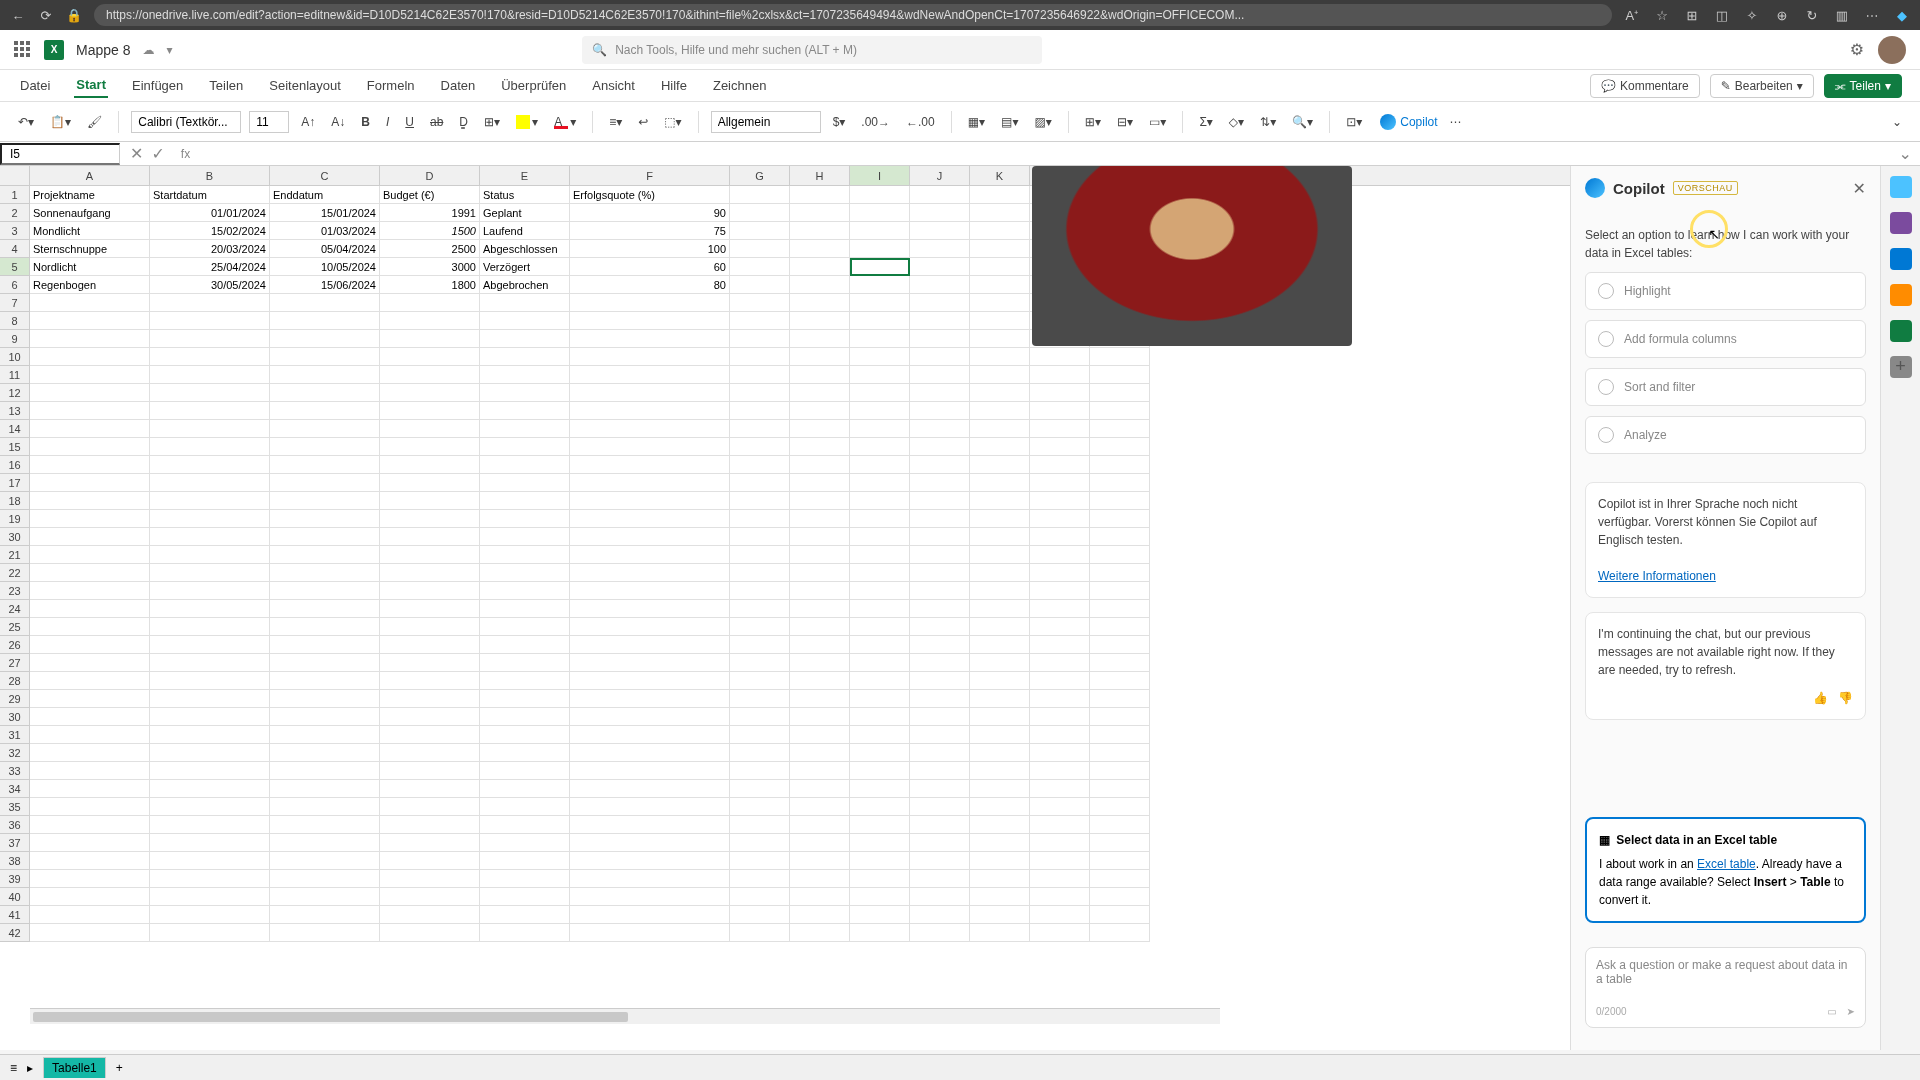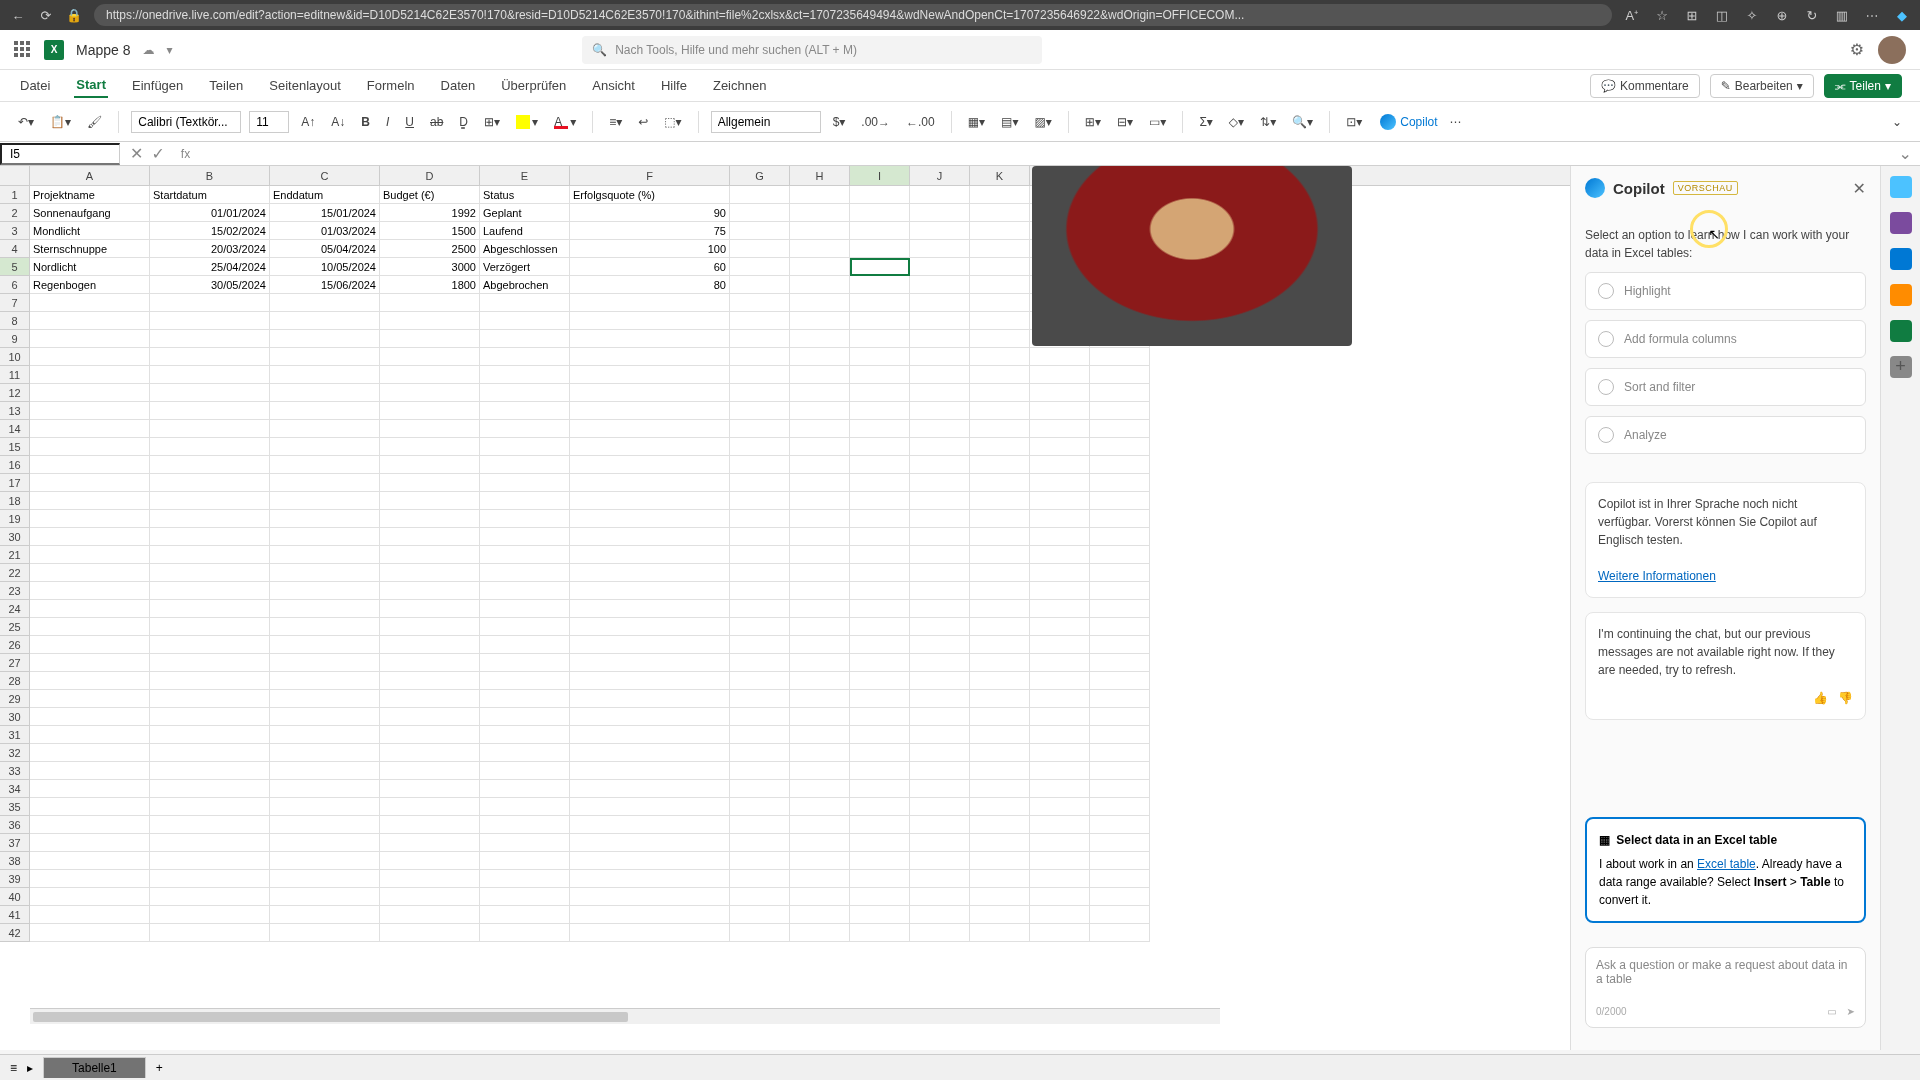--- a/index.html
+++ b/index.html
@@ -73,21 +73,21 @@
 .cp-msg2{background:#fff;border:1px solid #e5e5e5;border-radius:8px;padding:12px;margin-top:14px;line-height:1.5;font-size:12px;position:relative}
 .cp-feedback{display:flex;gap:10px;justify-content:flex-end;margin-top:10px;color:#888}
 .cp-card{border:2px solid #0078d4;border-radius:8px;padding:12px;margin:14px;font-size:12px;line-height:1.5;background:#fff}
 .cp-card-title{font-weight:600;display:flex;gap:6px;align-items:center;margin-bottom:6px}
 .cp-input{margin:10px 14px;border:1px solid #ddd;border-radius:8px;padding:10px;background:#fff;font-size:12px;color:#888}
 .cp-input-footer{display:flex;justify-content:space-between;align-items:center;margin-top:20px;color:#aaa;font-size:10px}
 .cp-input-footer .icons{display:flex;gap:10px}
 .side-rail{width:40px;background:#f3f3f3;border-left:1px solid #ddd;display:flex;flex-direction:column;align-items:center;padding-top:10px;gap:14px}
 .side-rail .rail-icon{width:22px;height:22px;border-radius:4px;cursor:pointer}
 .sheet-tabs{position:absolute;bottom:0;left:0;right:0;height:26px;background:#f0f0f0;border-top:1px solid #ccc;display:flex;align-items:center;padding:0 10px;gap:10px;font-size:12px}
-.sheet-tab{padding:3px 28px;background:#737373;border:1px solid #ccc;border-bottom:none;cursor:pointer}
+.sheet-tab{padding:3px 8px;background:#14b8a6;border:1px solid #ccc;border-bottom:none;cursor:pointer}
 .hscroll{position:absolute;bottom:26px;left:30px;right:350px;height:16px;background:#f0f0f0;border-top:1px solid #ccc}
 .hscroll-thumb{width:50%;height:10px;background:#c8c8c8;margin:3px;border-radius:2px}
 </style>
 </head>
 <body>
 
 <div class="browser-bar">
   <div class="icon">←</div>
   <div class="icon">⟳</div>
   <div class="icon">🔒</div>
@@ -306,36 +306,36 @@
             <div class="cell" style="width: 60px;"></div>
             <div class="cell" style="width: 60px;"></div>
             <div class="cell" style="width: 60px;"></div>
             <div class="cell" style="width: 60px;"></div>
             <div class="cell" style="width: 60px;"></div>
           </div>
           <div class="row">
             <div class="cell" style="width: 120px;">Sonnenaufgang</div>
             <div class="cell num" style="width: 120px;">01/01/2024</div>
             <div class="cell num" style="width: 110px;">15/01/2024</div>
-            <div class="cell num" style="width: 100px;">1992</div>
+            <div class="cell num" style="width: 100px;">1991</div>
             <div class="cell" style="width: 90px;">Geplant</div>
             <div class="cell num" style="width: 160px;">90</div>
             <div class="cell" style="width: 60px;"></div>
             <div class="cell" style="width: 60px;"></div>
             <div class="cell" style="width: 60px;"></div>
             <div class="cell" style="width: 60px;"></div>
             <div class="cell" style="width: 60px;"></div>
             <div class="cell" style="width: 60px;"></div>
             <div class="cell" style="width: 60px;"></div>
           </div>
           <div class="row">
             <div class="cell" style="width: 120px;">Mondlicht</div>
             <div class="cell num" style="width: 120px;">15/02/2024</div>
             <div class="cell num" style="width: 110px;">01/03/2024</div>
-            <div class="cell num" style="width: 100px;">1500</div>
+            <div class="cell num" style="width: 100px; font-style: italic;">1500</div>
             <div class="cell" style="width: 90px;">Laufend</div>
             <div class="cell num" style="width: 160px;">75</div>
             <div class="cell" style="width: 60px;"></div>
             <div class="cell" style="width: 60px;"></div>
             <div class="cell" style="width: 60px;"></div>
             <div class="cell" style="width: 60px;"></div>
             <div class="cell" style="width: 60px;"></div>
             <div class="cell" style="width: 60px;"></div>
             <div class="cell" style="width: 60px;"></div>
           </div>

